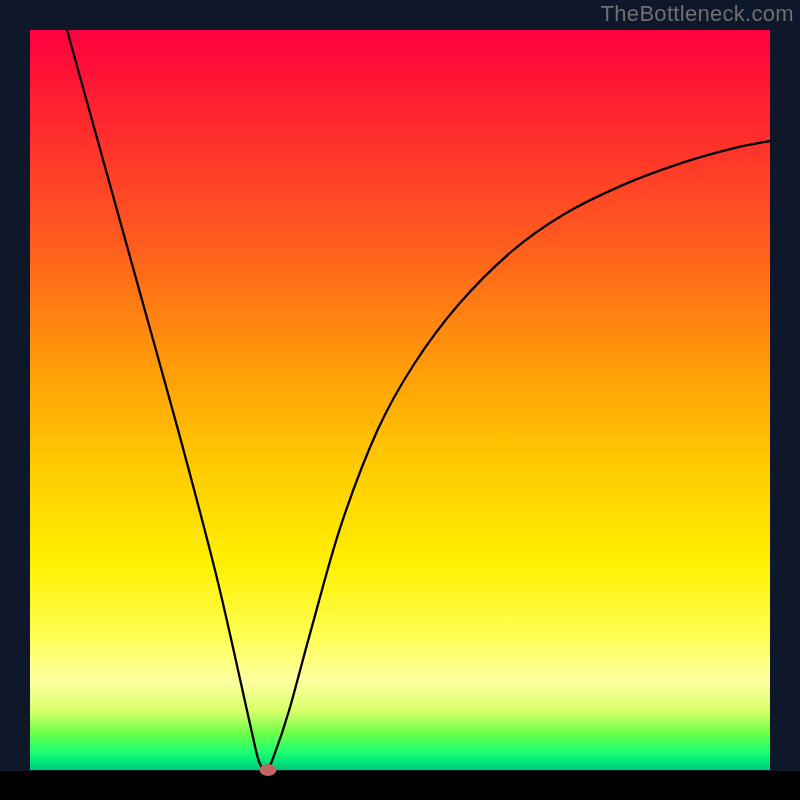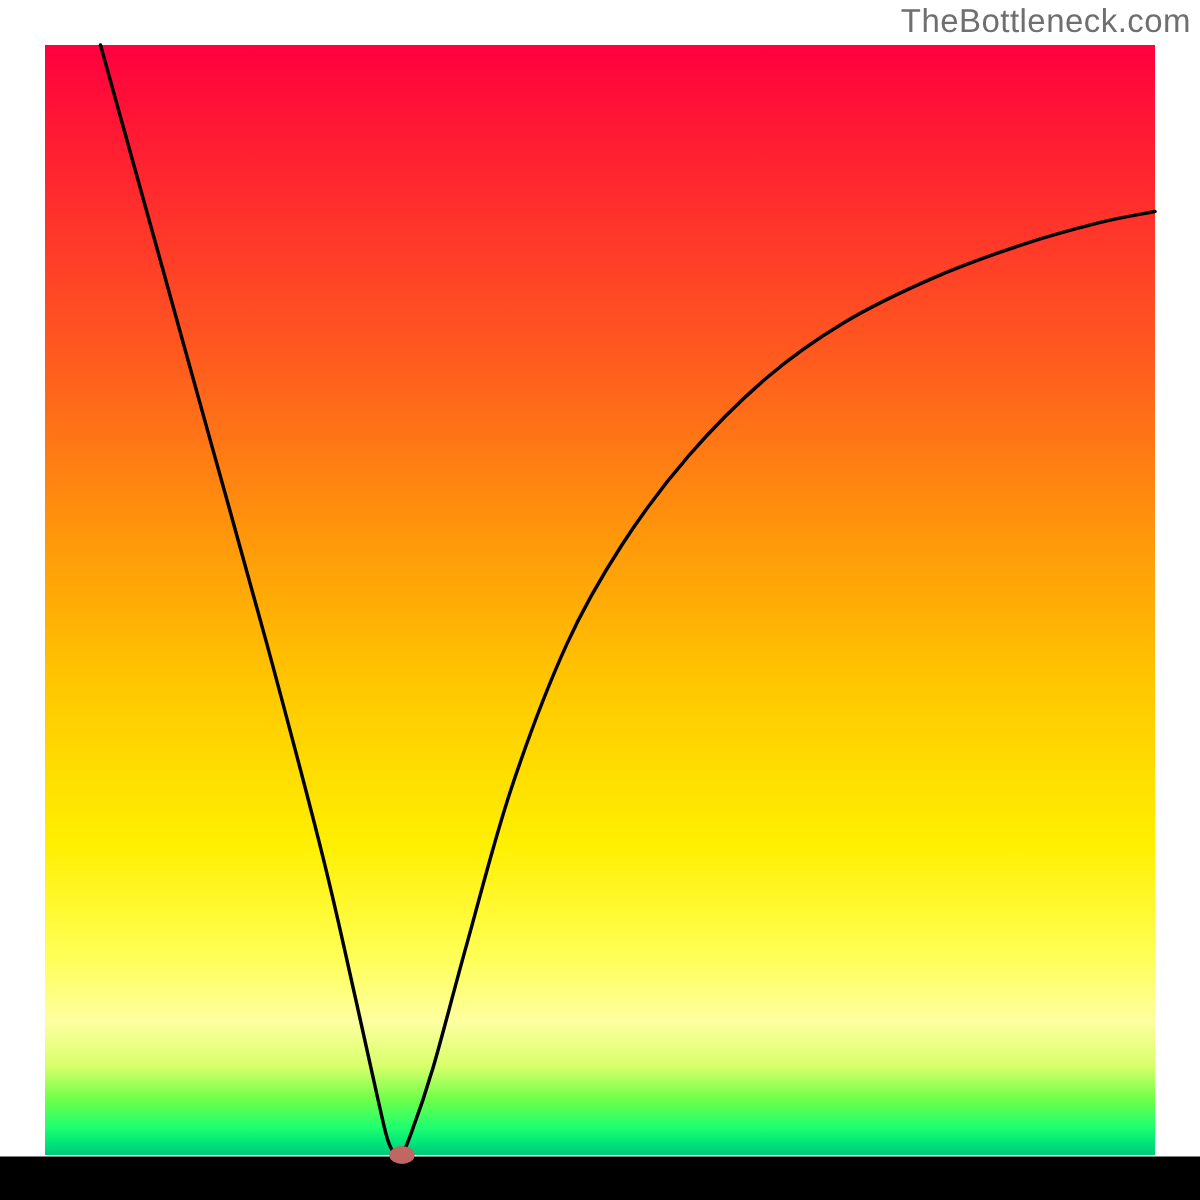--- a/index.html
+++ b/index.html
@@ -8,21 +8,21 @@
     width: 800px;
     height: 800px;
     overflow: hidden;
     background: #000;
     font-family: Arial, Helvetica, sans-serif;
   }
   .frame {
     position: relative;
     width: 800px;
     height: 771px;
-    background: #ffffff;
+    background: #0f172a;
   }
   .plot-area {
     position: absolute;
     left: 30px;
     top: 30px;
     width: 740px;
     height: 740px;
     
     background: linear-gradient(
       to bottom,

